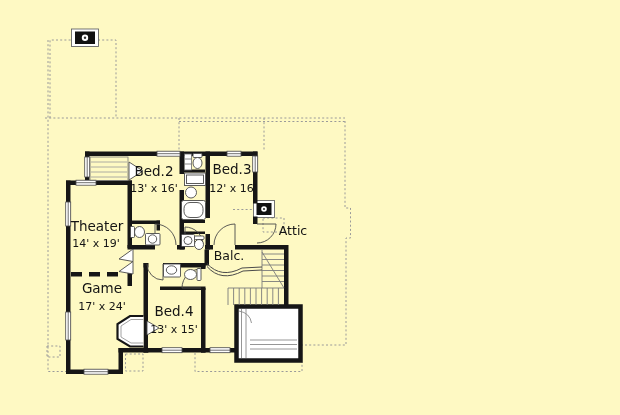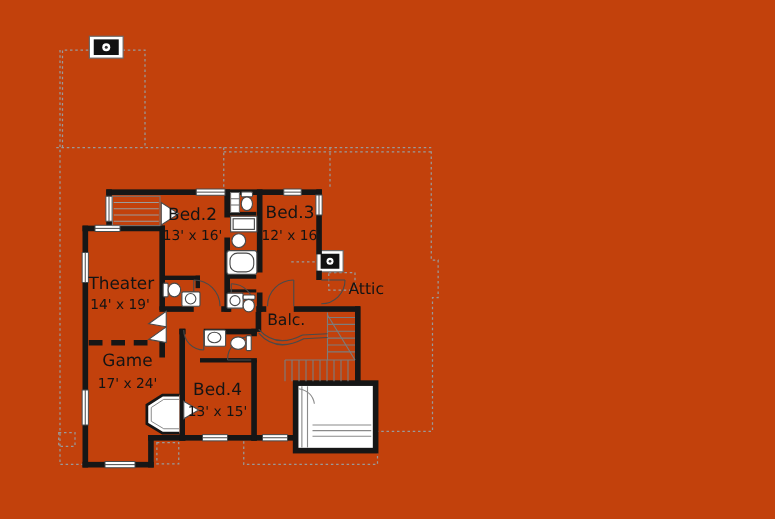--- a/index.html
+++ b/index.html
@@ -1,16 +1,16 @@
 <!DOCTYPE html>
 <html><head>
 <meta charset="utf-8">
 <style>
   html,body{margin:0;padding:0;background:#ffffff;}
-  #canvas{position:relative;width:620px;height:415px;background:#c2410c;overflow:hidden;
+  #canvas{position:relative;width:620px;height:415px;background:#fef9c3;overflow:hidden;
           font-family:"DejaVu Sans", sans-serif;}
   svg{position:absolute;left:0;top:0;}
   text{fill:#141414;}
   .room-name{font-size:13.5px;}
   .room-dims{font-size:11px;}
   .small-name{font-size:12.5px;}
 </style>
 </head>
 <body>
 

